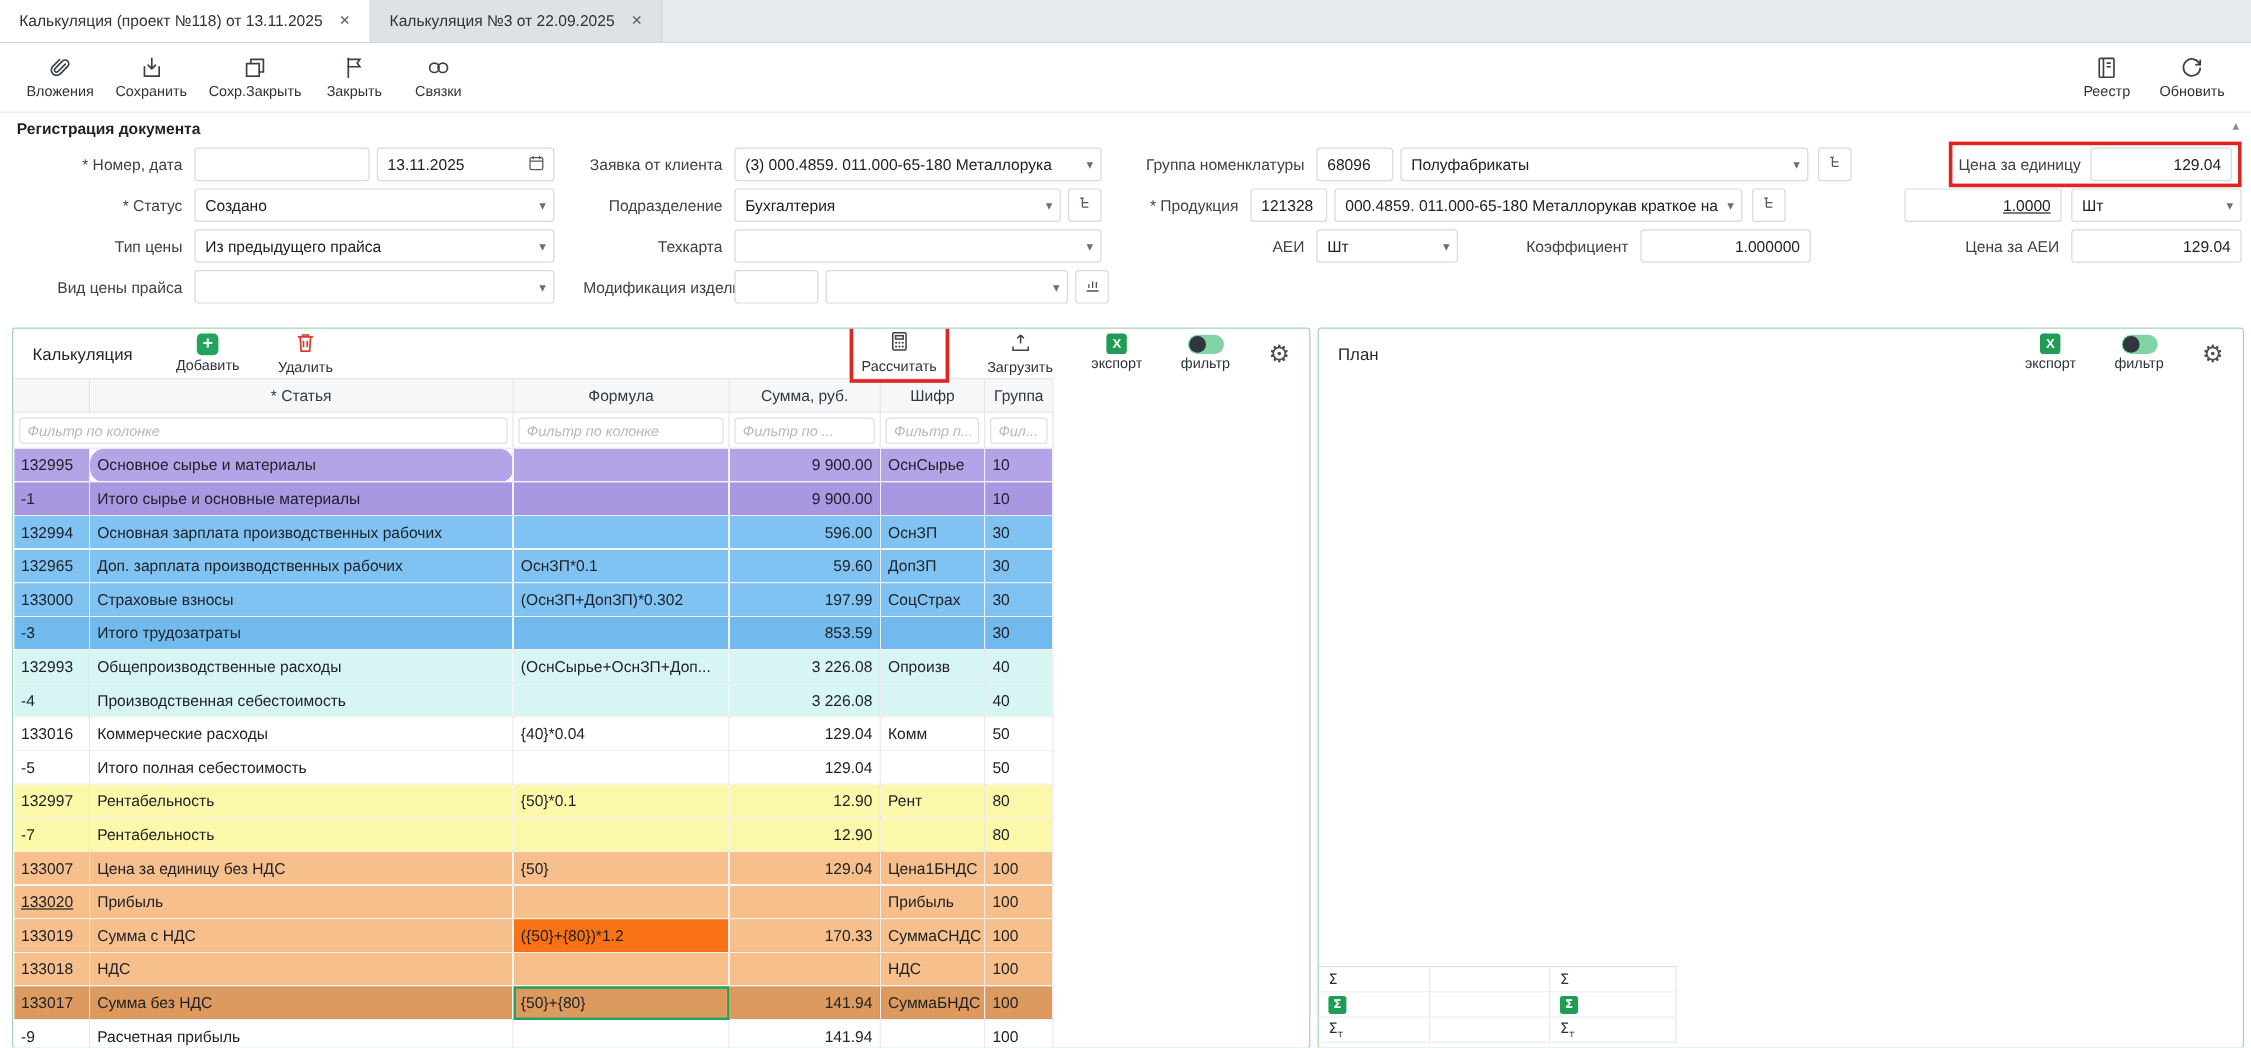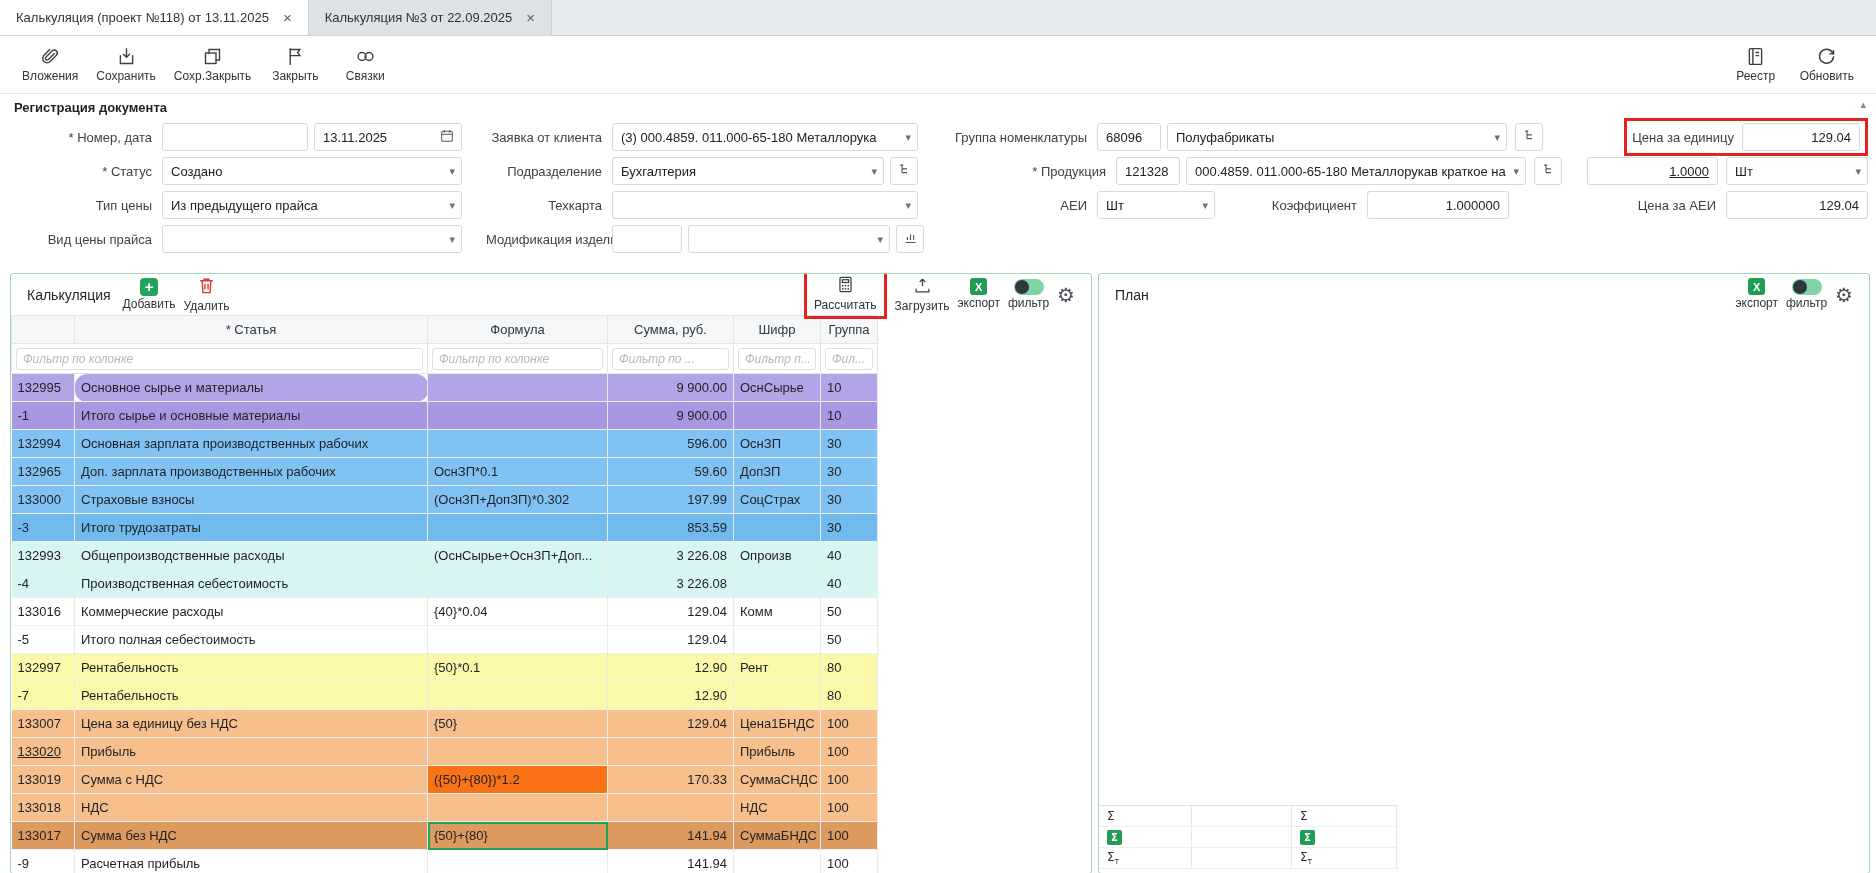--- a/index.html
+++ b/index.html
@@ -32,21 +32,21 @@
   .sel .txt{flex:1;white-space:nowrap;overflow:hidden;font-size:13px;color:#222}
   .chev{color:#6b7076;font-size:11px;margin-left:4px;font-family:"DejaVu Sans",sans-serif}
   .icon-btn{width:28px;height:28px;min-width:28px;border:1px solid #d6dade;border-radius:3px;background:#fff;display:flex;align-items:center;justify-content:center;cursor:default}
   .ml6{margin-left:6px}.ml8{margin-left:8px}
   .red-box{display:flex;align-items:center;padding:2px 5px;border:3px solid var(--annotation-red,#e02420)}
 
   
   .panel{position:absolute;background:#fff;border:1px solid var(--panel-border,#a6d3b8);border-radius:3px;overflow:hidden}
   .panel-left{left:10px;top:273px;width:1082px;height:601px}
   .panel-right{left:1098px;top:273px;width:772px;height:601px}
-  .panel-head{height:41px;display:flex;align-items:center;padding:0 16px;gap:8px}
+  .panel-head{height:41px;display:flex;align-items:center;padding:0 16px;gap:32px}
   .panel-title{font-size:14px;color:#22262a;margin-right:4px}
   .spacer{flex:1}
   .ph-btn{display:flex;flex-direction:column;align-items:center;gap:2px;font-size:12px;color:#2f3439;cursor:default}
   .ph-btn .lbl{font-size:12px;line-height:1.1;white-space:nowrap}
   .add-badge{width:18px;height:18px;background:#23a45c;color:#fff;border-radius:4px;display:flex;align-items:center;justify-content:center;font-size:15px;font-weight:bold;line-height:1}
   .excel-badge{width:17px;height:17px;background:#1f9d55;color:#fff;border-radius:3px;display:flex;align-items:center;justify-content:center;font-size:11px;font-weight:bold}
   .toggle{width:30px;height:16px;border-radius:8px;background:var(--toggle-track,#7fd3a4);position:relative;display:inline-block}
   .toggle .knob{position:absolute;left:1px;top:1px;width:14px;height:14px;border-radius:50%;background:var(--toggle-knob,#2f3640)}
   .gear{font-family:"DejaVu Sans",sans-serif;font-size:20px;color:#4a5056;line-height:1;cursor:default}
   .red-outline{border:3px solid var(--annotation-red,#e02420);padding:2px 7px 3px;display:flex;flex-direction:column;align-items:center}
@@ -238,21 +238,21 @@
     <div class="sel ml6" style="width:340px">
       <span class="txt">Полуфабрикаты</span>
       <span class="chev">▾</span>
     </div>
     <div class="icon-btn ml8">
       <span><svg width="15" height="15" viewBox="0 0 24 24" fill="none" stroke="#4e565e" stroke-width="1.7">
             <path d="M5 5h5M8 5v12M8 11h8M8 17h8"></path>
           </svg></span>
     </div>
   </div>
-  <div class="frow" style="left:974px;top:63px">
+  <div class="frow" style="left:900px;top:63px">
     <div class="flabel" style="width:142px">* Продукция</div>
     <input class="inp" style="width: 64px;" value="121328">
     <div class="sel ml6" style="width:340px">
       <span class="txt">000.4859. 011.000-65-180 Металлорукав краткое на</span>
       <span class="chev">▾</span>
     </div>
     <div class="icon-btn ml8">
       <span><svg width="15" height="15" viewBox="0 0 24 24" fill="none" stroke="#4e565e" stroke-width="1.7">
             <path d="M5 5h5M8 5v12M8 11h8M8 17h8"></path>
           </svg></span>

